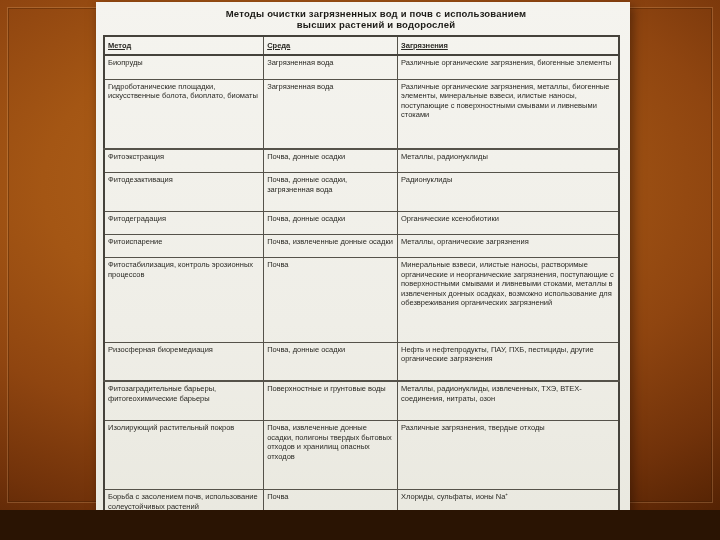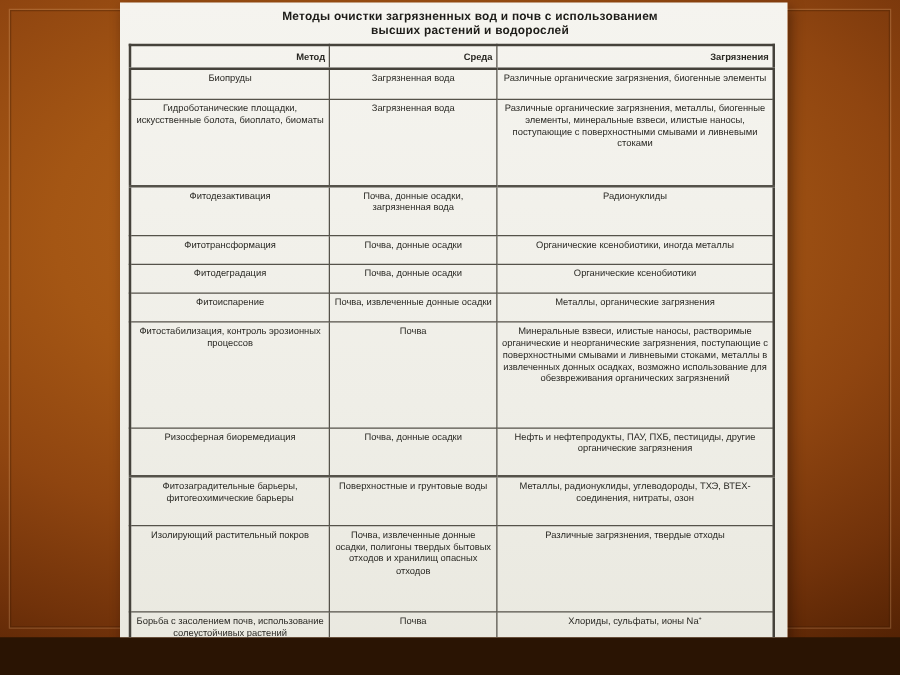--- a/index.html
+++ b/index.html
@@ -55,30 +55,31 @@
     color: #2a2924;
   }
   table.methods col.c1 { width: 31%; }
   table.methods col.c2 { width: 26%; }
   table.methods col.c3 { width: 43%; }
   table.methods th,
   table.methods td {
     border: 1px solid #55524a;
     padding: 2px 3px;
     vertical-align: top;
-    text-align: center;
+    text-align: left;
     overflow: hidden;
   }
   table.methods { border: 2px solid #45423b; }
   table.methods th {
-    text-align: right;
+    text-align: left;
     vertical-align: middle;
     font-weight: bold;
     height: 13px;
     border-bottom: 2px solid #45423b;
+    text-decoration: underline;
   }
   
   table.methods tbody tr:nth-child(3) td,
   table.methods tbody tr:nth-child(9) td,
   table.methods tbody tr:nth-child(12) td {
     border-top-width: 2px;
   }
 </style>
 </head>
 <body>
@@ -110,28 +111,28 @@
             <td>Биопруды</td>
             <td>Загрязненная вода</td>
             <td>Различные органические загрязнения, биогенные элементы</td>
           </tr>
           <tr>
             <td>Гидроботанические площадки, искусственные болота, биоплато, биоматы</td>
             <td>Загрязненная вода</td>
             <td>Различные органические загрязнения, металлы, биогенные элементы, минеральные взвеси, илистые наносы, поступающие с поверхностными смывами и ливневыми стоками</td>
           </tr>
           <tr>
+            <td>Фитоэкстракция</td>
+            <td>Почва, донные осадки</td>
+            <td>Металлы, радионуклиды</td>
+          </tr>
+          <tr>
             <td>Фитодезактивация</td>
             <td>Почва, донные осадки, загрязненная вода</td>
             <td>Радионуклиды</td>
-          </tr>
-          <tr>
-            <td>Фитотрансформация</td>
-            <td>Почва, донные осадки</td>
-            <td>Органические ксенобиотики, иногда металлы</td>
           </tr>
           <tr>
             <td>Фитодеградация</td>
             <td>Почва, донные осадки</td>
             <td>Органические ксенобиотики</td>
           </tr>
           <tr>
             <td>Фитоиспарение</td>
             <td>Почва, извлеченные донные осадки</td>
             <td>Металлы, органические загрязнения</td>
@@ -142,21 +143,21 @@
             <td>Минеральные взвеси, илистые наносы, растворимые органические и неорганические загрязнения, поступающие с поверхностными смывами и ливневыми стоками, металлы в извлеченных донных осадках, возможно использование для обезвреживания органических загрязнений</td>
           </tr>
           <tr>
             <td>Ризосферная биоремедиация</td>
             <td>Почва, донные осадки</td>
             <td>Нефть и нефтепродукты, ПАУ, ПХБ, пестициды, другие органические загрязнения</td>
           </tr>
           <tr>
             <td>Фитозаградительные барьеры, фитогеохимические барьеры</td>
             <td>Поверхностные и грунтовые воды</td>
-            <td>Металлы, радионуклиды, углеводороды, ТХЭ, ВТЕХ-соединения, нитраты, озон</td>
+            <td>Металлы, радионуклиды, извлеченных, ТХЭ, ВТЕХ-соединения, нитраты, озон</td>
           </tr>
           <tr>
             <td>Изолирующий растительный покров</td>
             <td>Почва, извлеченные донные осадки, полигоны твердых бытовых отходов и хранилищ опасных отходов</td>
             <td>Различные загрязнения, твердые отходы</td>
           </tr>
           <tr>
             <td>Борьба с засолением почв, использование солеустойчивых растений</td>
             <td>Почва</td>
             <td>Хлориды, сульфаты, ионы Na⁺</td>

